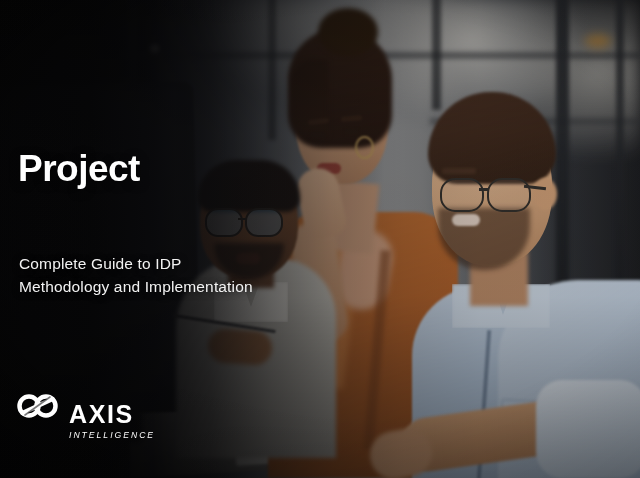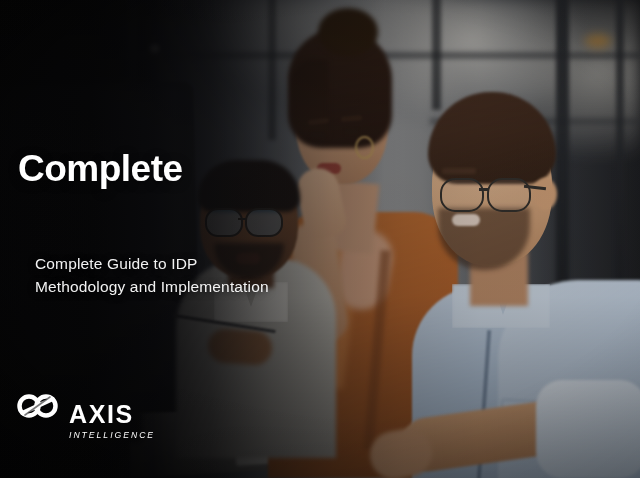--- a/index.html
+++ b/index.html
@@ -582,21 +582,21 @@
     margin: 0;
     color: #ffffff;
     font-size: 37px;
     line-height: 1.13;
     font-weight: 700;
     letter-spacing: -0.5px;
     text-shadow: 0 2px 10px rgba(0,0,0,0.55);
   }
   .subtitle {
     position: absolute;
-    left: 35px;
+    left: 19px;
     top: 252px;
     width: 340px;
     margin: 0;
     color: #f2f2f2;
     font-size: 15.5px;
     line-height: 1.5;
     font-weight: 400;
     letter-spacing: 0.15px;
     text-shadow: 0 1px 7px rgba(0,0,0,0.65);
   }
@@ -717,21 +717,21 @@
     <div class="pC-forearm"></div>
     <div class="pC-sleeve"></div>
     <div class="pC-hand"></div>
   </div>
 
   <div class="scrim-left"></div>
   <div class="scrim-bottom"></div>
   <div class="scrim-vignette"></div>
 
   <div class="content">
-    <h1 class="title"><br><span>Complete</span></h1>
+    <h1 class="title"><br><span>Project</span></h1>
 
     <p class="subtitle"><span>Complete Guide to IDP</span><br><span>Methodology and Implementation</span></p>
 
     <div class="logo">
       <svg class="logo-mark" viewBox="0 0 88 60" aria-hidden="true">
         <circle cx="26" cy="30" r="19" fill="none" stroke="#ffffff" stroke-width="9"></circle>
         <circle cx="60" cy="30" r="19" fill="none" stroke="#ffffff" stroke-width="9"></circle>
         <path d="M13 44 L73 16" fill="none" stroke="#ffffff" stroke-width="9" stroke-linecap="round"></path>
         <path d="M18 48 L68 12" fill="none" stroke="#0b0b0c" stroke-width="3.2" stroke-linecap="round" opacity="0.55"></path>
       </svg>

